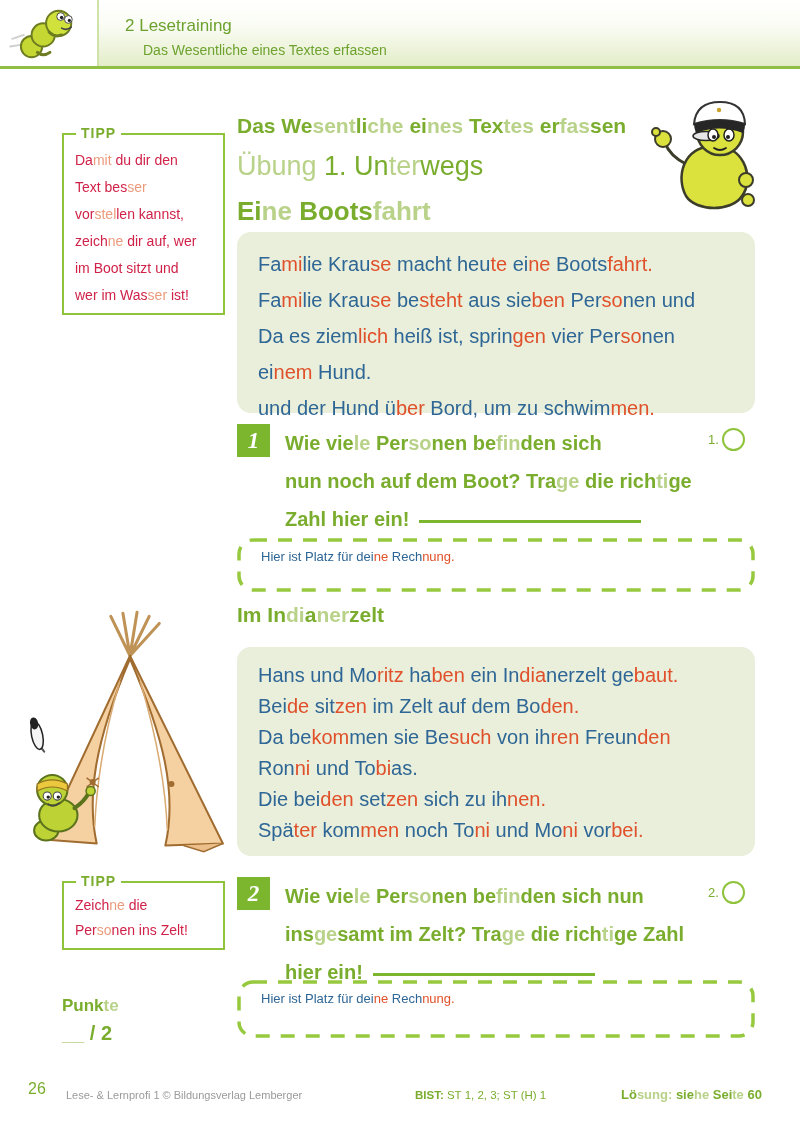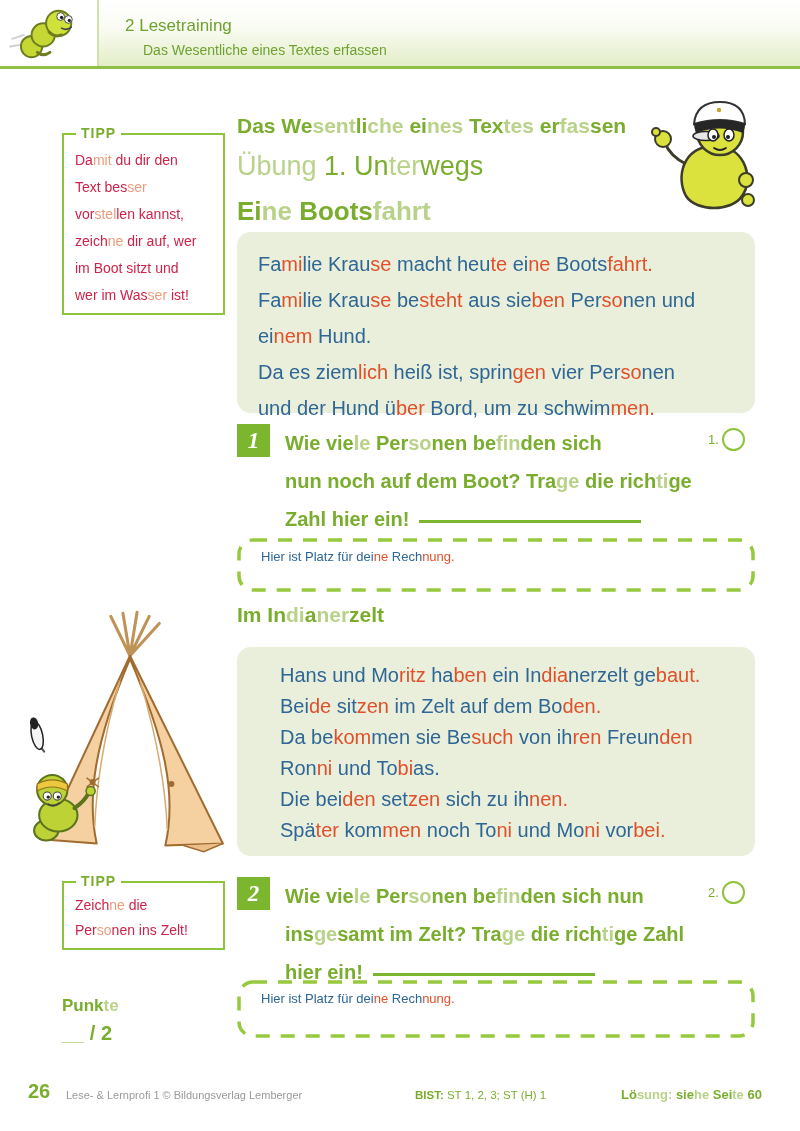--- a/index.html
+++ b/index.html
@@ -28,21 +28,21 @@
   .uebung-heading{position:absolute;left:237px;top:151px;font-size:27px;font-weight:normal;white-space:nowrap;}
   .sub-heading{position:absolute;left:237px;top:196px;font-size:26px;font-weight:bold;white-space:nowrap;}
   .section-heading{position:absolute;left:237px;top:603px;font-size:21px;font-weight:bold;white-space:nowrap;}
 
   
   .story-box{position:absolute;left:237px;width:518px;background:#e9efdb;border-radius:14px;
     font-size:20px;color:#2e6695;}
   .story-box.b1{top:232px;height:181px;padding:14px 0 0 21px;box-sizing:border-box;}
   .story-box.b2{top:647px;height:209px;padding:13px 0 0 21px;box-sizing:border-box;}
   .story-box.b1 .story-line{line-height:36px;white-space:nowrap;}
-  .story-box.b2 .story-line{line-height:31px;white-space:nowrap;margin-left:22px;}
+  .story-box.b2 .story-line{line-height:31px;white-space:nowrap;}
 
   
   .tip-box{position:absolute;left:62px;width:163px;border:2px solid #8fc33c;background:#fff;
     box-sizing:border-box;}
   .tip-box.t1{top:133px;height:182px;padding:12px 10px 0 11px;}
   .tip-box.t2{top:881px;height:69px;padding:10px 10px 0 11px;}
   .tip-label{position:absolute;top:-10px;left:12px;background:#fff;padding:0 5px;
     color:#7aad2e;font-size:14px;font-weight:bold;letter-spacing:1px;}
   .tip-line{font-size:14px;color:#d02248;line-height:27px;white-space:nowrap;}
   .tip-box.t2 .tip-line{line-height:25px;}
@@ -71,21 +71,21 @@
   .calc-box.c1{top:538px;height:54px;}
   .calc-box.c2{top:980px;height:58px;}
   .calc-border{position:absolute;left:0;top:0;}
   .calc-hint{position:absolute;left:24px;top:11px;font-size:13px;white-space:nowrap;}
 
   
   .points-label{position:absolute;left:62px;top:996px;font-size:17px;font-weight:bold;}
   .points-score{position:absolute;left:62px;top:1022px;font-size:20px;font-weight:bold;}
 
   
-  .footer-pagenum{position:absolute;left:28px;top:1080px;font-size:20px;font-weight:bold;color:#7aad2e;}
+  .footer-pagenum{position:absolute;left:28px;top:1080px;font-size:16px;font-weight:normal;color:#7aad2e;}
   .footer-imprint{position:absolute;left:66px;top:1089px;font-size:11px;color:#9a9a9a;}
   .footer-bist{position:absolute;left:415px;top:1089px;font-size:11.5px;color:#7aad2e;white-space:nowrap;}
   .footer-bist b{font-weight:bold;}
   .footer-solution{position:absolute;left:621px;top:1087px;font-size:13px;font-weight:bold;white-space:nowrap;}
 
   
   .turtle{position:absolute;left:642px;top:86px;}
   .tent{position:absolute;left:24px;top:610px;}
 </style>
 </head>
@@ -141,22 +141,22 @@
     <div class="tip-line"><span class="seg-d">wer im Was</span><span class="seg-s">ser </span><span class="seg-d">ist!</span></div>
   </div>
 
   <div class="main-title"><span class="seg-g">Das We</span><span class="seg-l">sent</span><span class="seg-g">li</span><span class="seg-l">che </span><span class="seg-g">ei</span><span class="seg-l">nes </span><span class="seg-g">Tex</span><span class="seg-l">tes </span><span class="seg-g">er</span><span class="seg-l">fas</span><span class="seg-g">sen</span></div>
   <div class="uebung-heading"><span class="seg-l">Übung </span><span class="seg-g">1. </span><span class="seg-g">Un</span><span class="seg-l">ter</span><span class="seg-g">wegs</span></div>
   <div class="sub-heading"><span class="seg-g">Ei</span><span class="seg-l">ne </span><span class="seg-g">Boots</span><span class="seg-l">fahrt</span></div>
 
   <div class="story-box b1">
     <div class="story-line"><span class="seg-b">Fa</span><span class="seg-r">mi</span><span class="seg-b">lie </span><span class="seg-b">Krau</span><span class="seg-r">se </span><span class="seg-b">macht </span><span class="seg-b">heu</span><span class="seg-r">te </span><span class="seg-b">ei</span><span class="seg-r">ne </span><span class="seg-b">Boots</span><span class="seg-r">fahrt.</span></div>
     <div class="story-line"><span class="seg-b">Fa</span><span class="seg-r">mi</span><span class="seg-b">lie </span><span class="seg-b">Krau</span><span class="seg-r">se </span><span class="seg-b">be</span><span class="seg-r">steht </span><span class="seg-b">aus </span><span class="seg-b">sie</span><span class="seg-r">ben </span><span class="seg-b">Per</span><span class="seg-r">so</span><span class="seg-b">nen und</span></div>
+    <div class="story-line"><span class="seg-b">Da es ziem</span><span class="seg-r">lich </span><span class="seg-b">heiß ist, sprin</span><span class="seg-r">gen </span><span class="seg-b">vier </span><span class="seg-b">Per</span><span class="seg-r">so</span><span class="seg-b">nen</span></div>
     <div class="story-line"><span class="seg-b">ei</span><span class="seg-r">nem </span><span class="seg-b">Hund.</span></div>
-    <div class="story-line"><span class="seg-b">Da es ziem</span><span class="seg-r">lich </span><span class="seg-b">heiß ist, sprin</span><span class="seg-r">gen </span><span class="seg-b">vier </span><span class="seg-b">Per</span><span class="seg-r">so</span><span class="seg-b">nen</span></div>
     <div class="story-line"><span class="seg-b">und der Hund ü</span><span class="seg-r">ber </span><span class="seg-b">Bord, um zu schwim</span><span class="seg-r">men.</span></div>
   </div>
 
   <div class="q-num n1">1</div>
   <div class="q-text q1">
     <div class="q-line"><span class="seg-g">Wie vie</span><span class="seg-l">le </span><span class="seg-g">Per</span><span class="seg-l">so</span><span class="seg-g">nen </span><span class="seg-g">be</span><span class="seg-l">fin</span><span class="seg-g">den sich</span></div>
     <div class="q-line"><span class="seg-g">nun noch auf dem Boot? Tra</span><span class="seg-l">ge </span><span class="seg-g">die rich</span><span class="seg-l">ti</span><span class="seg-g">ge</span></div>
     <div class="q-line"><span><span class="seg-g">Zahl hier ein!</span></span><span class="answer-line"></span></div>
   </div>
   <div class="answer-ref a1">

